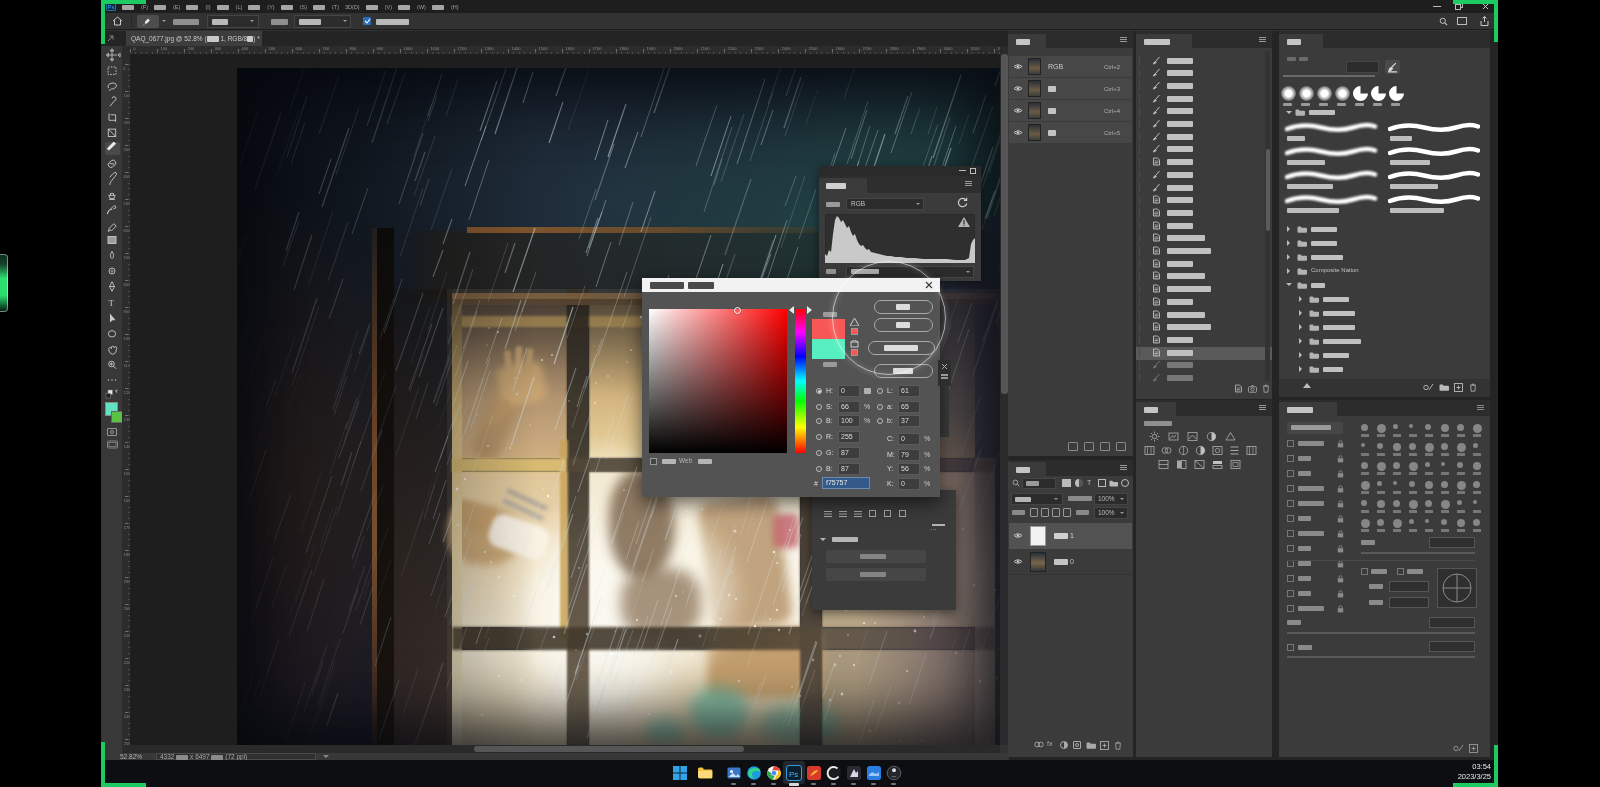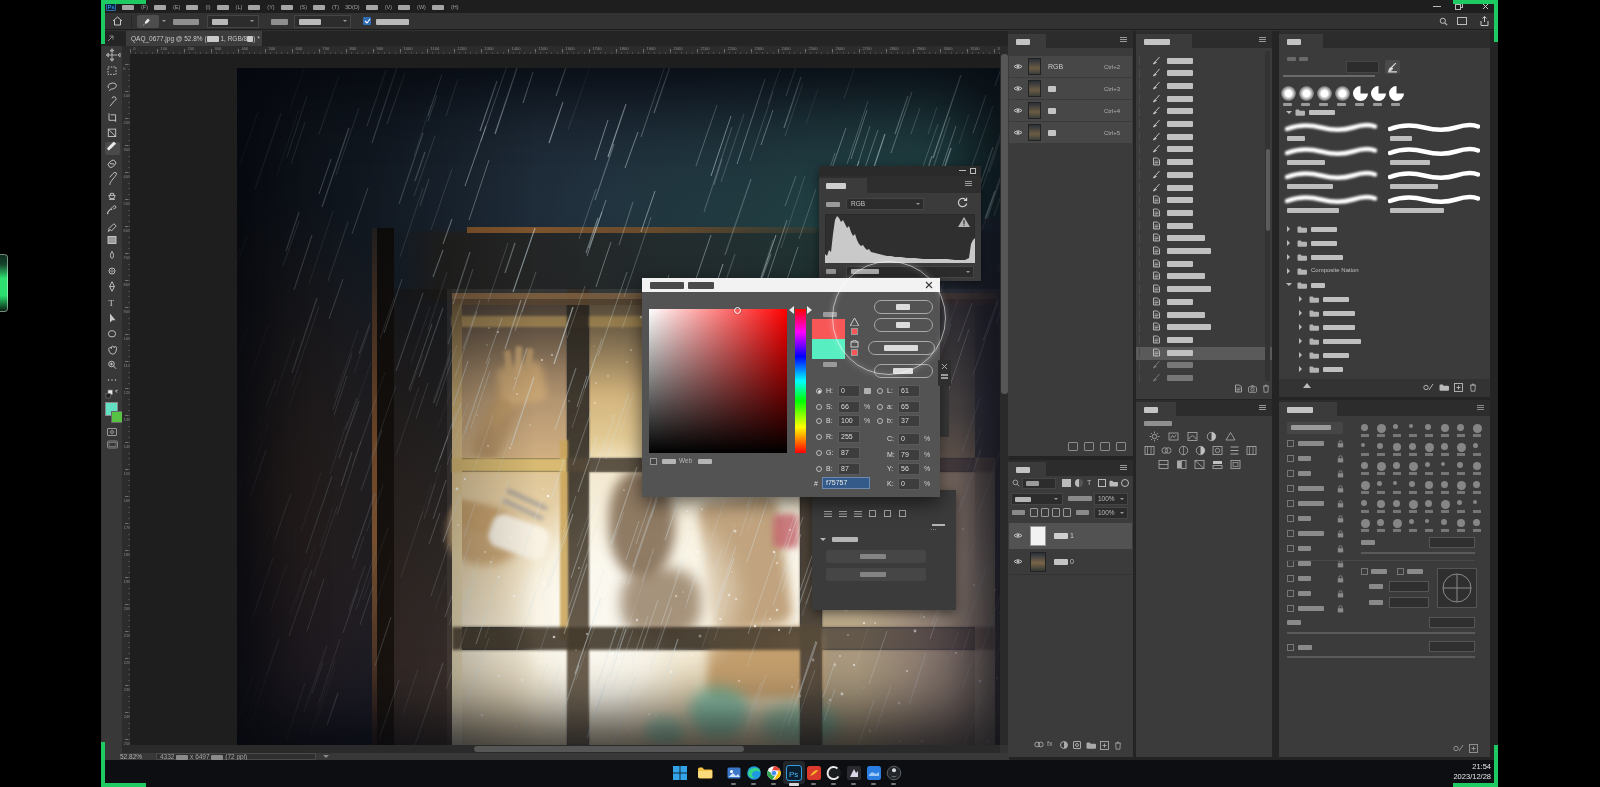--- a/index.html
+++ b/index.html
@@ -2192,22 +2192,22 @@
         </svg></div>
       <div class="abs" style="left:688px;top:23px;width:10px;height:2.5px;background:#d8d8d8;border-radius:1px"></div>
       <div class="abs" style="left:630px;top:23px;width:5px;height:1.5px;background:#777;border-radius:1px"></div>
       <div class="abs" style="left:650px;top:23px;width:5px;height:1.5px;background:#777;border-radius:1px"></div>
       <div class="abs" style="left:670px;top:23px;width:5px;height:1.5px;background:#777;border-radius:1px"></div>
       <div class="abs" style="left:710px;top:23px;width:5px;height:1.5px;background:#777;border-radius:1px"></div>
       <div class="abs" style="left:730px;top:23px;width:5px;height:1.5px;background:#777;border-radius:1px"></div>
       <div class="abs" style="left:750px;top:23px;width:5px;height:1.5px;background:#777;border-radius:1px"></div>
       <div class="abs" style="left:770px;top:23px;width:5px;height:1.5px;background:#777;border-radius:1px"></div>
       <div class="abs" style="left:790px;top:23px;width:5px;height:1.5px;background:#777;border-radius:1px"></div>
-      <div class="abs" style="left:1334px;top:3px;font-size:7.5px;line-height:8.5px;color:#e8e8e8;white-space:nowrap;text-align:right;width:56px">21:54</div>
-      <div class="abs" style="left:1334px;top:13px;font-size:7.5px;line-height:8.5px;color:#e8e8e8;white-space:nowrap;text-align:right;width:56px">2023/12/28</div>
+      <div class="abs" style="left:1334px;top:3px;font-size:7.5px;line-height:8.5px;color:#e8e8e8;white-space:nowrap;text-align:right;width:56px">03:54</div>
+      <div class="abs" style="left:1334px;top:13px;font-size:7.5px;line-height:8.5px;color:#e8e8e8;white-space:nowrap;text-align:right;width:56px">2023/3/25</div>
     </div>
 
 <div class="gb" style="left:101px;top:0;width:4px;height:44px"></div>
 <div class="gb" style="left:101px;top:0;width:45px;height:4px"></div>
 <div class="gb" style="left:1494px;top:0;width:4px;height:42px"></div>
 <div class="gb" style="left:1453px;top:0;width:45px;height:4px"></div>
 <div class="gb" style="left:101px;top:742px;width:4px;height:45px"></div>
 <div class="gb" style="left:101px;top:783px;width:45px;height:4px"></div>
 <div class="gb" style="left:1494px;top:745px;width:4px;height:42px"></div>
 <div class="gb" style="left:1453px;top:783px;width:45px;height:4px"></div>

